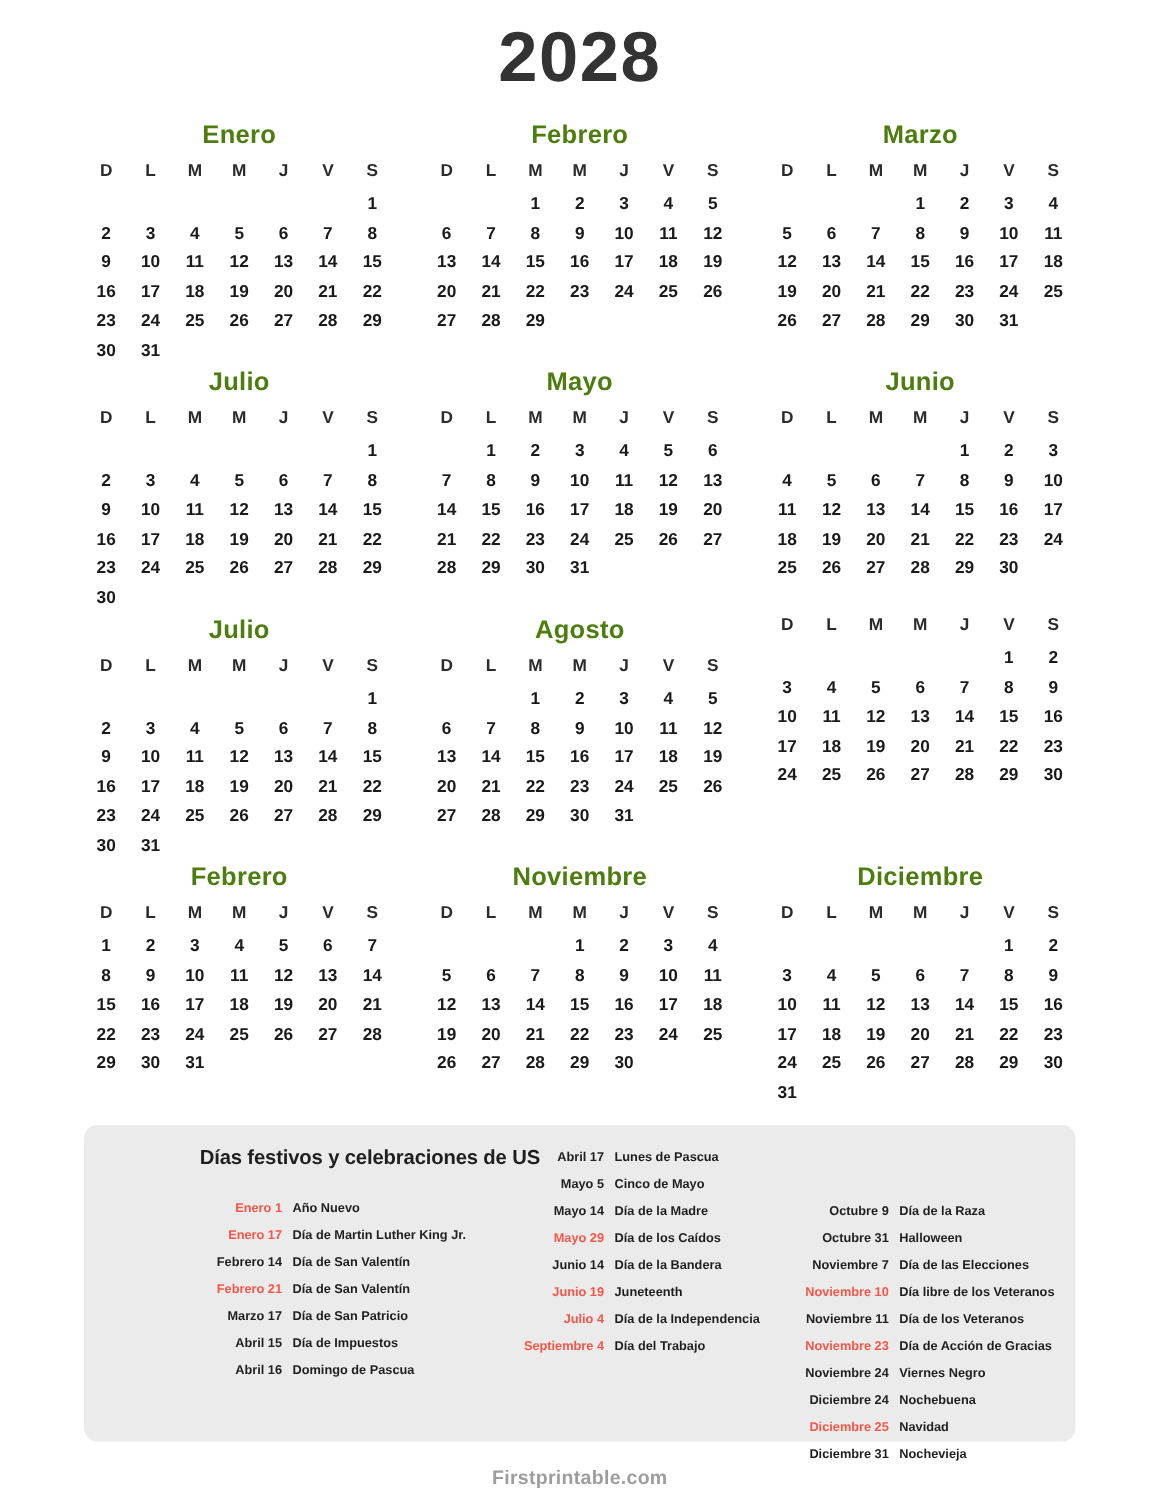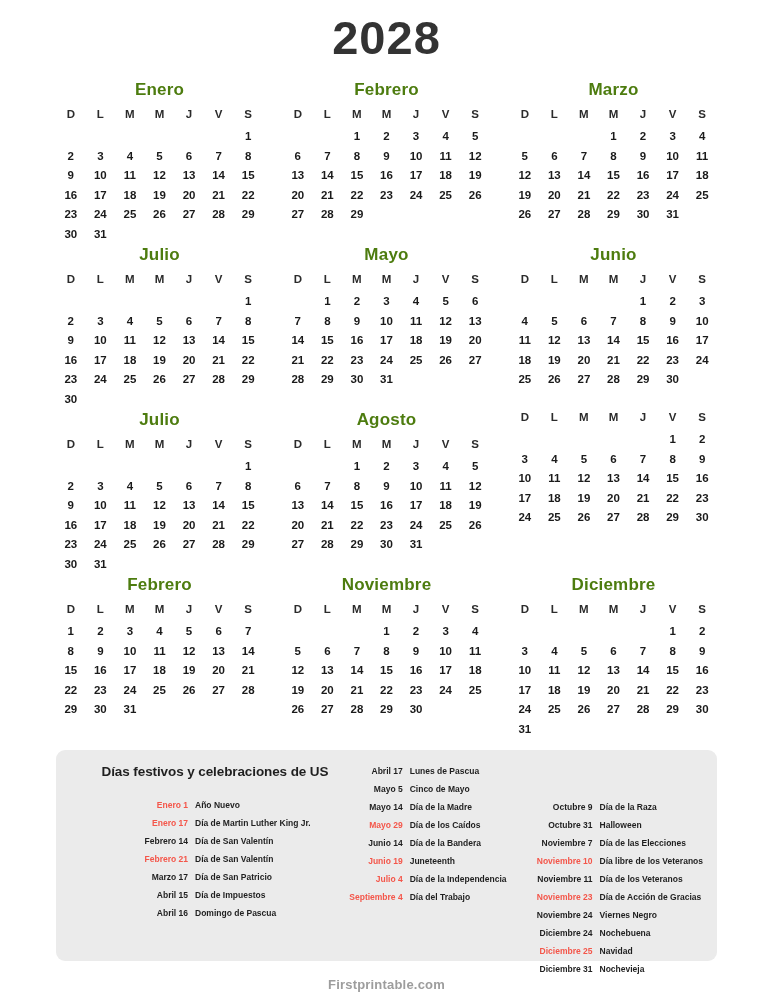--- a/index.html
+++ b/index.html
@@ -89,21 +89,21 @@
     background: #ebebeb;
     border-radius: 9px;
     padding: 12px 14px 14px 14px;
     box-sizing: border-box;
     position: relative;
   }
   .legend-title {
     font-size: 13.5px;
     font-weight: bold;
     color: #1f1f1f;
-    text-align: center;
+    text-align: right;
     width: 290px;
     margin: 2px 0 10px 0;
     letter-spacing: -0.1px;
   }
   .legend-columns {
     display: flex;
     gap: 0px;
     align-items: flex-start;
     margin-top: -22px;
   }

